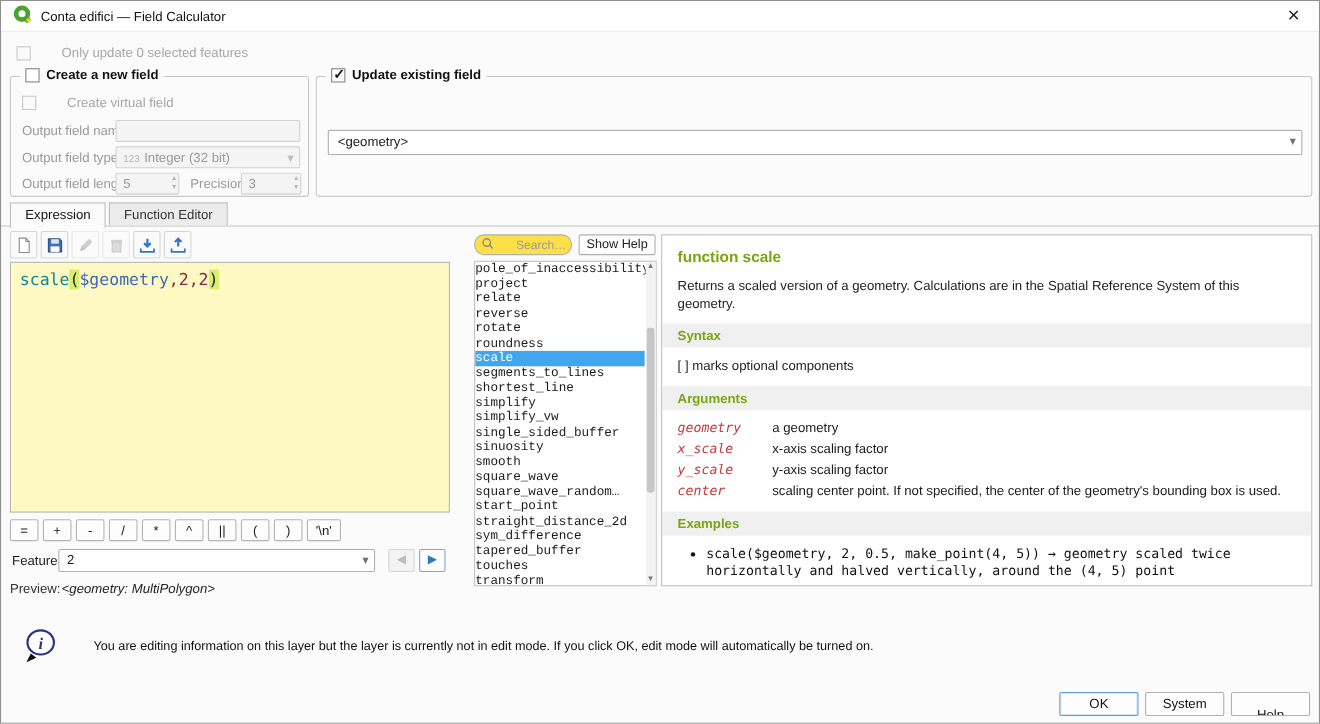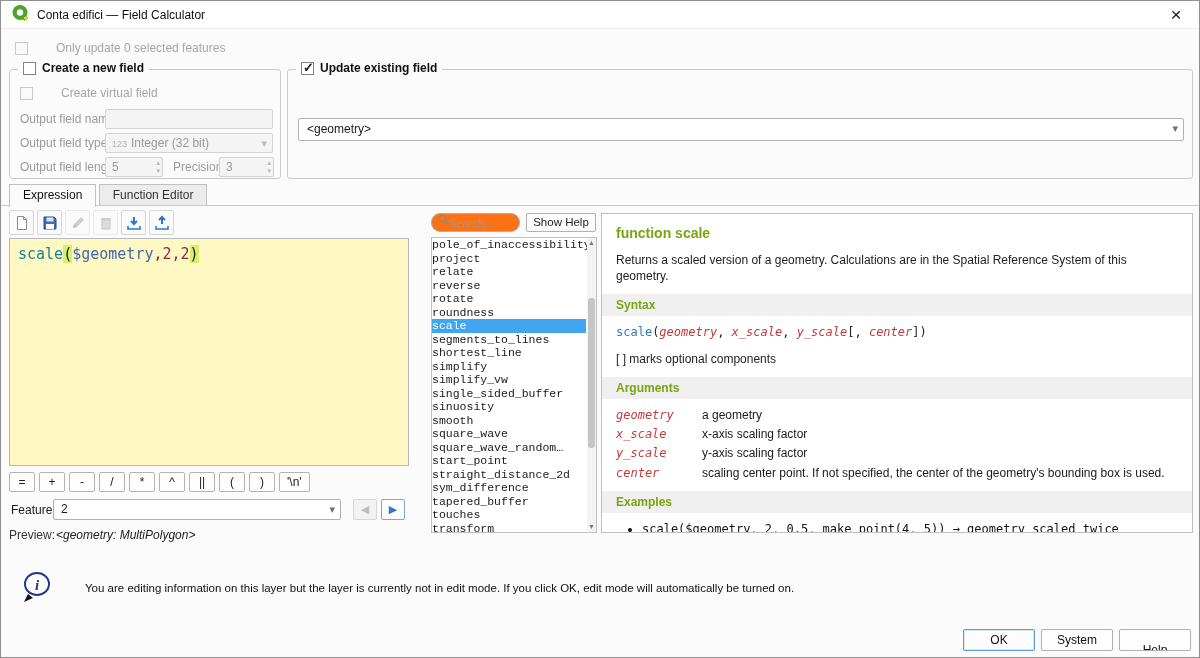--- a/index.html
+++ b/index.html
@@ -59,21 +59,21 @@
   
   .feature-label{position:absolute;left:10px;top:502px;}
   .feature-combo{left:52px;top:498px;width:288px;height:21px;padding:2px 20px 2px 7px;}
   .navbtn{position:absolute;top:498px;width:24px;height:21px;border:1px solid #b4b4b4;background:#fdfdfd;text-align:center;line-height:19px;border-radius:2px;font-size:11px;}
   .navbtn.disabled{color:#bdbdbd;background:#f3f3f3;border-color:#d6d6d6;}
   .navbtn.next{color:#2e78c8;border-color:#7aa7d9;}
   .preview-label{position:absolute;left:8px;top:527px;color:#333;}
   .preview-value{position:absolute;left:55px;top:527px;font-style:italic;color:#222;}
 
   
-  .searchbox{position:absolute;left:430px;top:212px;width:89px;height:19px;background:#f97316;border:1px solid #b0b0b0;border-radius:9px;display:flex;padding:0 6px;gap:0;}
+  .searchbox{position:absolute;left:430px;top:212px;width:89px;height:19px;background:#fde047;border:1px solid #b0b0b0;border-radius:9px;display:flex;align-items:center;padding:0 6px;gap:20px;}
   .searchbox input{border:none;outline:none;width:60px;font-size:11px;background:transparent;color:#333;}
   .searchbox input::placeholder{color:#9a9a9a;}
   .showhelp{position:absolute;left:525px;top:212px;width:70px;height:19px;background:#fdfdfd;border:1px solid #b0b0b0;border-radius:2px;font-size:11.5px;text-align:center;line-height:17px;color:#222;}
   .fn-list{position:absolute;left:430px;top:236px;width:166px;height:296px;background:#fff;border:1px solid #c0c0c0;overflow:hidden;padding-right:10px;}
   .fn-item{height:13.5px;line-height:13.5px;font-size:11.5px;text-align:left;color:#1a1a1a;white-space:nowrap;font-family:Liberation Mono, monospace;}
   .fn-item.selected{background:#42a5f0;color:#fff;}
   .fn-scroll{position:absolute;left:586px;top:237px;width:9px;height:294px;background:#f3f3f3;}
   .fn-scroll .arr{position:absolute;left:0;width:9px;height:10px;font-size:7px;color:#777;text-align:center;line-height:10px;}
   .fn-scroll .thumb{position:absolute;left:1px;width:7px;top:60px;height:150px;background:#c6c6c6;border-radius:3px;}
 
@@ -285,21 +285,20 @@
   <div class="fn-scroll">
     <span class="arr" style="top:0;">▲</span>
     <span class="thumb"></span>
     <span class="arr" style="bottom:0;">▼</span>
   </div>
 
   <div class="help">
     <div class="help-title">function scale</div>
     <div class="help-desc">Returns a scaled version of a geometry. Calculations are in the Spatial Reference System of this geometry.</div>
     <div class="h-bar">Syntax</div>
-    <div class="syntax-line"><span class="syn-fn">scale</span><span class="syn-plain">(</span><span class="syn-arg">geometry</span><span class="syn-plain">, </span><span class="syn-arg">x_scale</span><span class="syn-plain">, </span><span class="syn-arg">y_scale</span><span class="syn-plain">[, </span><span class="syn-arg">center</span><span class="syn-plain">])</span></div>
     <div class="opt-note">[ ] marks optional components</div>
     <div class="h-bar">Arguments</div>
     <div>
         <div class="arg-row">
           <span class="arg-name">geometry</span>
           <span class="arg-desc">a geometry</span>
         </div>
         <div class="arg-row">
           <span class="arg-name">x_scale</span>
           <span class="arg-desc">x-axis scaling factor</span>

